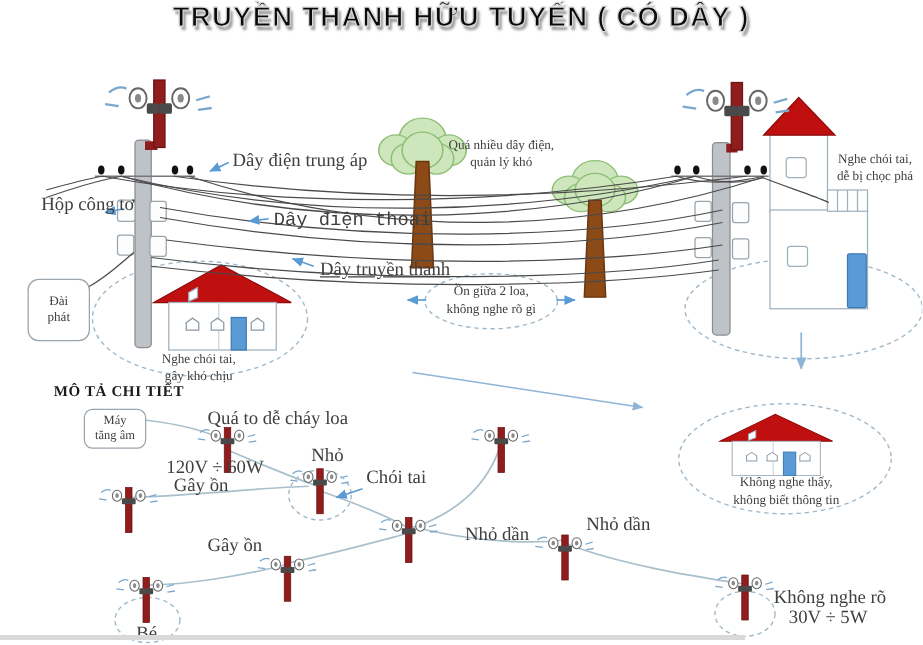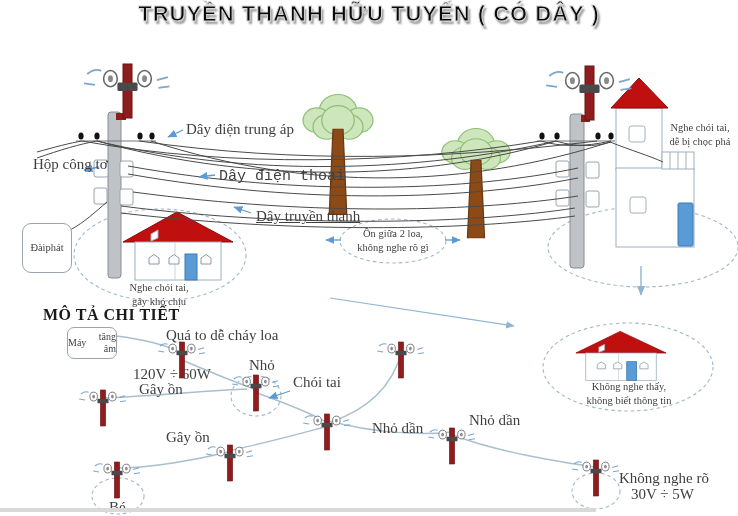--- a/index.html
+++ b/index.html
@@ -5,24 +5,24 @@
   html,body{margin:0;padding:0;background:#fff;}
   .canvas{position:relative;width:738px;height:516px;background:#fff;overflow:hidden;
           font-family:"Liberation Serif",serif;}
   .title{position:absolute;left:0;top:1px;width:100%;text-align:center;
          font-family:"Liberation Sans",sans-serif;font-weight:bold;font-size:22px;
          letter-spacing:1px;color:#0a0a0a;-webkit-text-stroke:1px #d8d8d8;
          text-shadow:2px 3px 2px rgba(120,120,120,.75);white-space:nowrap;}
   .lbl{position:absolute;font-size:15px;color:#3f3f3f;white-space:nowrap;line-height:1.25;}
   .lbl2{position:absolute;font-size:10.5px;color:#3f3f3f;text-align:center;line-height:1.3;}
   .lbl2 span{display:block;}
-  .heading{position:absolute;font-size:16px;font-weight:bold;color:#1a1a1a;
+  .heading{position:absolute;font-size:12px;font-weight:bold;color:#1a1a1a;
            letter-spacing:.5px;white-space:nowrap;}
   .roundbox{position:absolute;border:1.2px solid #9aa4ad;border-radius:9px;background:#fff;
-            display:flex;flex-direction:row;align-items:center;justify-content:center;
+            display:flex;flex-direction:column;align-items:center;justify-content:center;
             font-size:10.5px;color:#3f3f3f;line-height:1.25;text-align:right;}
   .roundbox span{display:block;}
   svg{position:absolute;left:0;top:0;}
   .bottomstrip{position:absolute;left:0;top:508px;width:596px;height:4px;background:#d9d9d9;}
 </style>
 </head>
 <body>
 
 <div class="canvas">
 
@@ -188,20 +188,24 @@
     <path d="M641,266 L641,295" stroke="#8fb4d6" stroke-width="1.4" fill="none" marker-end="url(#arr2)"></path>
   </svg>
 
   <div class="title">TRUYỀN THANH HỮU TUYẾN ( CÓ DÂY )</div>
 
   <div class="lbl" style="left:186px;top:120px;">Dây điện trung áp</div>
   <div class="lbl" style="left:33px;top:155px;">Hộp công tơ</div>
   <div class="lbl" style="left:219px;top:168px;font-family:Liberation Mono, monospace;">Dây điện thoại</div>
   <div class="lbl" style="left:256px;top:207px;text-decoration:underline;">Dây truyền thanh</div>
 
+  <div class="lbl2" style="left:345px;top:110px;width:112px;">
+    <span>Quá nhiều dây điện,</span>
+    <span>quản lý khó</span>
+  </div>
   <div class="lbl2" style="left:663px;top:121px;width:74px;">
     <span>Nghe chói tai,</span>
     <span>dễ bị chọc phá</span>
   </div>
   <div class="roundbox" style="left:22px;top:223px;width:48px;height:48px;">
     <span>Đài</span>
     <span>phát</span>
   </div>
   <div class="lbl2" style="left:103px;top:281px;width:112px;">
     <span>Nghe chói tai,</span>

